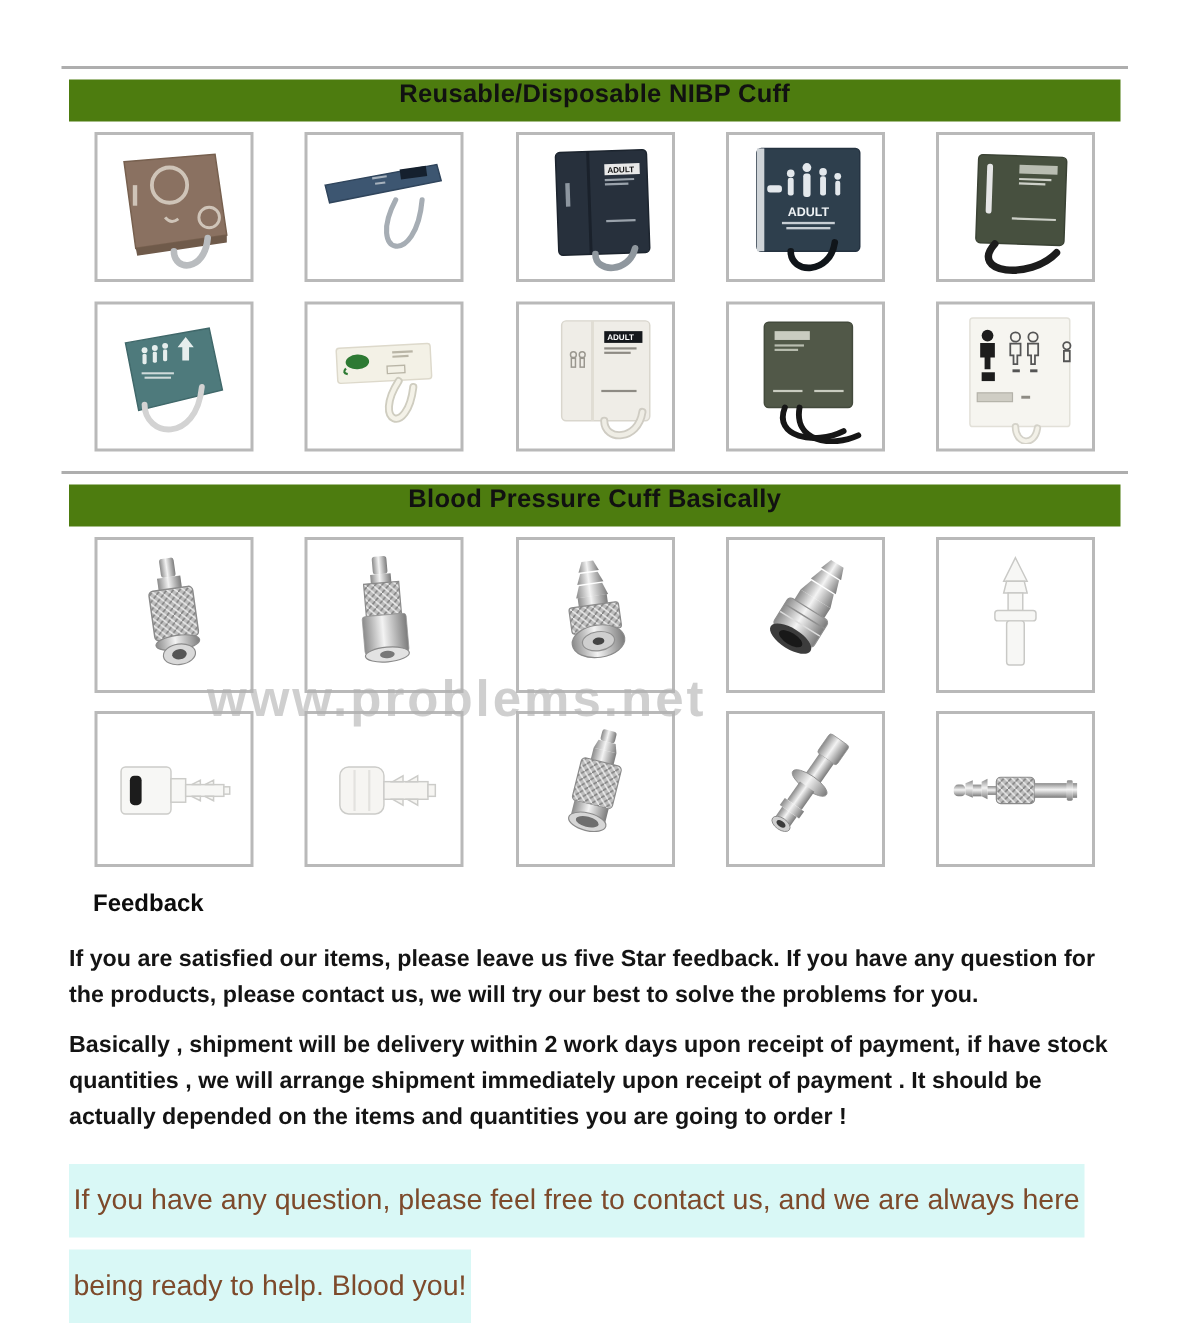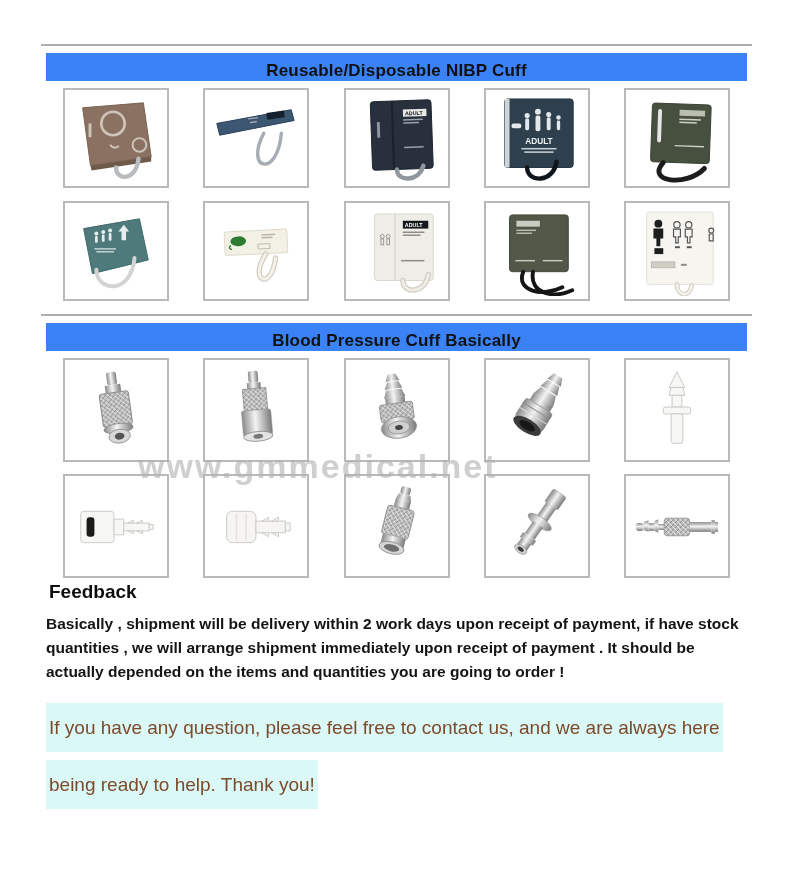--- a/index.html
+++ b/index.html
@@ -1,30 +1,30 @@
 <!DOCTYPE html>
 <html><head>
 <meta charset="utf-8">
 <style>
   html,body{margin:0;padding:0;background:#ffffff;}
   body{width:793px;height:891px;overflow:hidden;font-family:"Liberation Sans",sans-serif;color:#1a1a1a;position:relative;}
   .divider{height:2px;background:#aeaeae;margin:0 41px;width:711px;}
   .divider.first{margin-top:44px;}
-  .banner{margin:7px 46px 0;height:28px;background:#3b82f6;display:flex;align-items:flex-end;justify-content:center;}
+  .banner{margin:7px 46px 0;height:28px;background:#4d7c0f;display:flex;align-items:flex-start;justify-content:center;}
   .banner-title{font-size:17px;font-weight:bold;color:#111;letter-spacing:0.2px;}
   .grid{margin:7px 46px 0;padding:0 17px;display:grid;grid-template-columns:repeat(5,106px);justify-content:space-between;row-gap:13px;}
   .grid.cuffs{grid-auto-rows:100px;}
   .grid.connectors{grid-auto-rows:104px;row-gap:12px;}
   .cell{border:2px solid #b9b9b9;background:#ffffff;box-sizing:border-box;display:flex;align-items:center;justify-content:center;overflow:hidden;}
   .cell svg{width:96%;height:94%;}
   .conn-wrap{position:relative;}
   .watermark{position:absolute;left:138px;top:89px;font-size:34px;font-weight:bold;color:rgba(178,178,178,0.62);letter-spacing:2px;white-space:nowrap;pointer-events:none;z-index:5;}
   .text-wrap{margin:0 46px;}
   .h-feedback{margin-top:21px;}
-  .sec-heading{font-size:19px;font-weight:bold;color:#0d0d0d;margin:3px;}
+  .sec-heading{font-size:16px;font-weight:bold;color:#0d0d0d;margin:16px;}
   .sec-body{font-size:15.5px;font-weight:bold;line-height:1.55;margin:9px 0 0;color:#141414;width:703px;}
   .h-reminder{margin-top:15px;}
   .contact{margin-top:26px;font-size:19px;color:#7d4a2b;}
   .contact-line{margin:0 0 21px;}
   .contact-line span{background:#d9f8f6;padding:14px 3px;line-height:1.9;}
 </style>
 </head>
 <body>
 
 <svg width="0" height="0" style="position:absolute" aria-hidden="true">
@@ -348,25 +348,26 @@
         <rect x="21" y="42" width="6" height="8" fill="url(#mH)"></rect>
         <path d="M27,40 l4,-2 v14 l-4,-2 z" fill="url(#mH)"></path>
         <rect x="31" y="43" width="6" height="6" fill="url(#mH)"></rect>
         <rect x="37" y="37" width="26" height="18" rx="3" fill="url(#kn)" stroke="#8a8a8a" stroke-width="0.8"></rect>
         <rect x="63" y="41" width="22" height="10" fill="url(#mH)"></rect>
         <rect x="85" y="39" width="4" height="14" rx="1" fill="url(#mH)"></rect>
         <rect x="89" y="41" width="3" height="10" fill="url(#mH)"></rect>
       </svg>
     </div>
   </div>
-  <div class="watermark">www.gmmedical.net</div>
+  <div class="watermark">www.problems.net</div>
 </div>
 
 <div class="text-wrap">
   <h2 class="sec-heading h-feedback">Feedback</h2>
+  <p class="sec-body">If you are satisfied our items, please leave us five Star feedback. If you have any question for the products, please contact us, we will try our best to solve the problems for you.</p>
 
   <p class="sec-body">Basically , shipment will be delivery within 2 work days upon receipt of payment, if have stock quantities , we will arrange shipment immediately upon receipt of payment . It should be actually depended on the items and quantities you are going to order !</p>
 
   <div class="contact">
     <p class="contact-line"><span>If you have any question, please feel free to contact us, and we are always here</span></p>
-    <p class="contact-line"><span>being ready to help. Thank you!</span></p>
+    <p class="contact-line"><span>being ready to help. Blood you!</span></p>
   </div>
 </div>
 
 </body></html>

